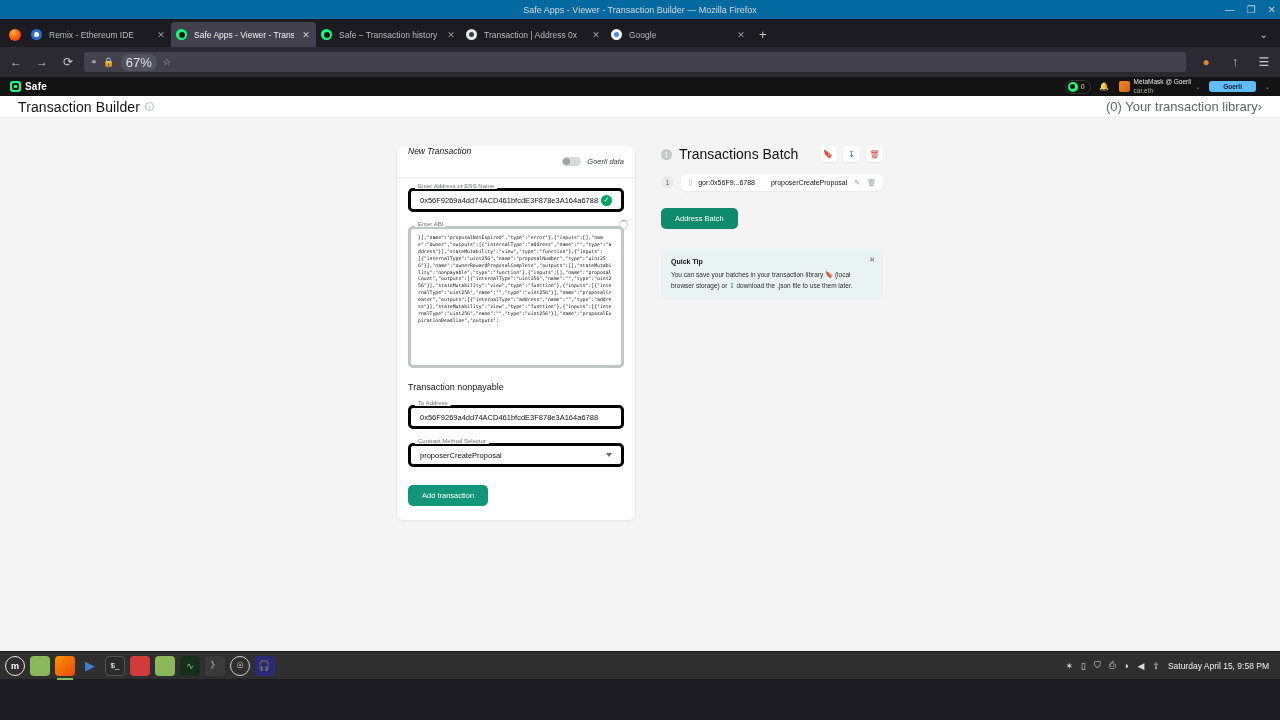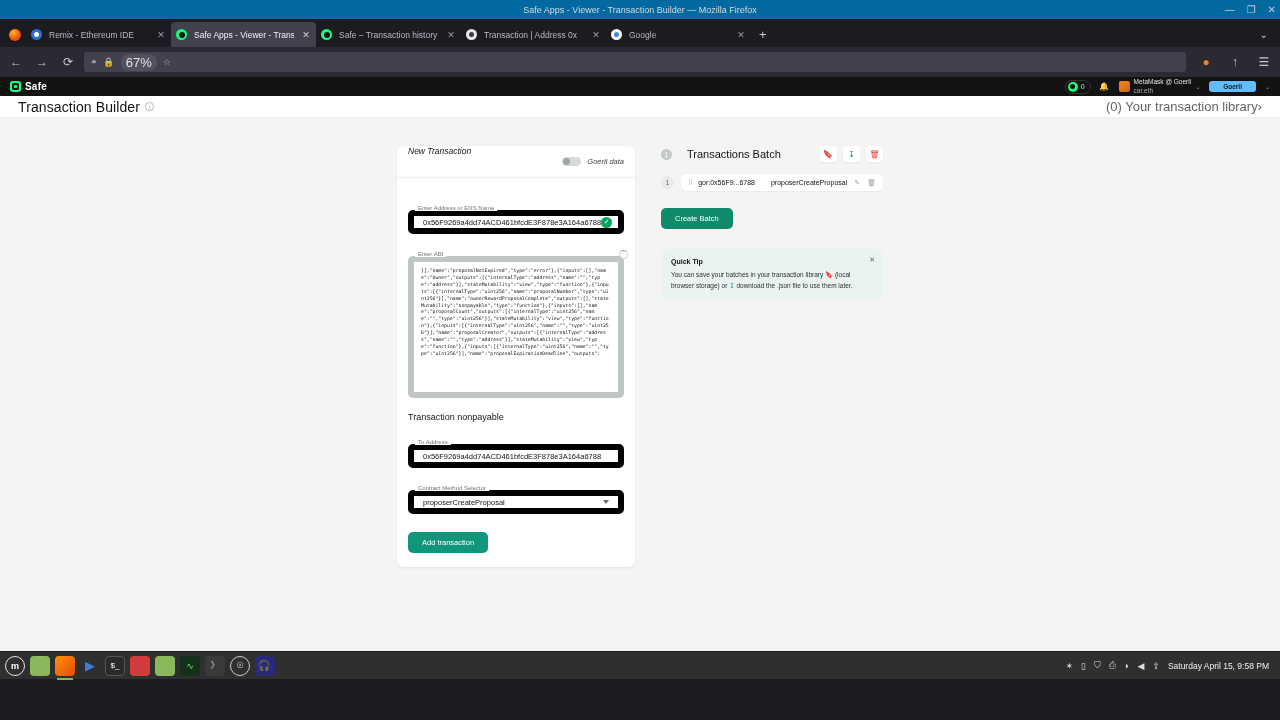--- a/index.html
+++ b/index.html
@@ -148,23 +148,23 @@
   .toggle-label { font-size: 7.5px; color: #3b3f40; }
 
   .card-body { padding: 10px 11px 14px; }
 
   .field { position: relative; margin-bottom: 14px; }
   .field .flabel {
     position: absolute; top: -5px; left: 7px; background: #fff;
     padding: 0 3px; font-size: 6px; color: #6f7573; z-index: 2; white-space: nowrap;
   }
   .field .fbox {
-    border: 6px solid #000000; border-radius: 5px; min-height: 24px;
+    border: 3px solid #000000; border-radius: 5px; min-height: 24px;
     display: flex; align-items: center; padding: 0 9px;
-    font-size: 7.5px; color: #121312; margin-top: 22px;
+    font-size: 7.5px; color: #121312;
   }
   .field.focused .fbox { border-color: #bfc6c3; }
   .ok-badge {
     width: 11px; height: 11px; border-radius: 50%; background: #00a55a;
     color: #fff; font-size: 7px; display: flex; align-items: center; justify-content: center;
     margin-left: auto; flex: 0 0 11px;
   }
 
   .abi-field .fbox {
     align-items: stretch; padding: 6px 7px; height: 142px; overflow: hidden;
@@ -194,21 +194,21 @@
   }
   .btn-teal { background: #12967a; }
 
   
   .rpanel { width: 222px; }
   .rpanel-head { display: flex; align-items: center; gap: 7px; margin-bottom: 12px; }
   .step-circle {
     width: 11px; height: 11px; border-radius: 50%; background: #c5cac8; color: #fff;
     font-size: 6.5px; display: flex; align-items: center; justify-content: center;
   }
-  .rpanel-title { font-size: 11px; color: #121312; margin-left: 8px; }
+  .rpanel-title { font-size: 14px; color: #121312; }
   .rp-actions { margin-left: auto; display: flex; gap: 6px; }
   .ibtn {
     width: 17px; height: 16px; background: #fff; border-radius: 4px;
     display: flex; align-items: center; justify-content: center; font-size: 8px;
     color: #0f8a6a; box-shadow: 0 1px 2px rgba(0,0,0,.06);
   }
   .ibtn.danger { color: #e04545; }
 
   .batch-row { display: flex; align-items: center; gap: 7px; margin-bottom: 13px; }
   .row-num {
@@ -433,21 +433,21 @@
           <span class="drag-dots">⠿</span>
           <span class="row-addr">gor:0x56F9...6788</span>
           <span class="row-method">proposerCreateProposal</span>
           <span class="row-icons">
             <span>✎</span>
             <span>🗑</span>
           </span>
         </span>
       </div>
 
-      <span class="btn-primary">Create Batch</span>
+      <span class="btn-primary">Address Batch</span>
 
       <div class="tip">
         <span class="tip-close">✕</span>
         <div class="tip-title">Quick Tip</div>
         <div class="tip-body">
           <span>You can save your batches in your transaction library</span>
           <span class="tip-ic">🔖</span>
           <span>(local browser storage) or</span>
           <span class="tip-ic">↧</span>
           <span>download the .json file to</span>

